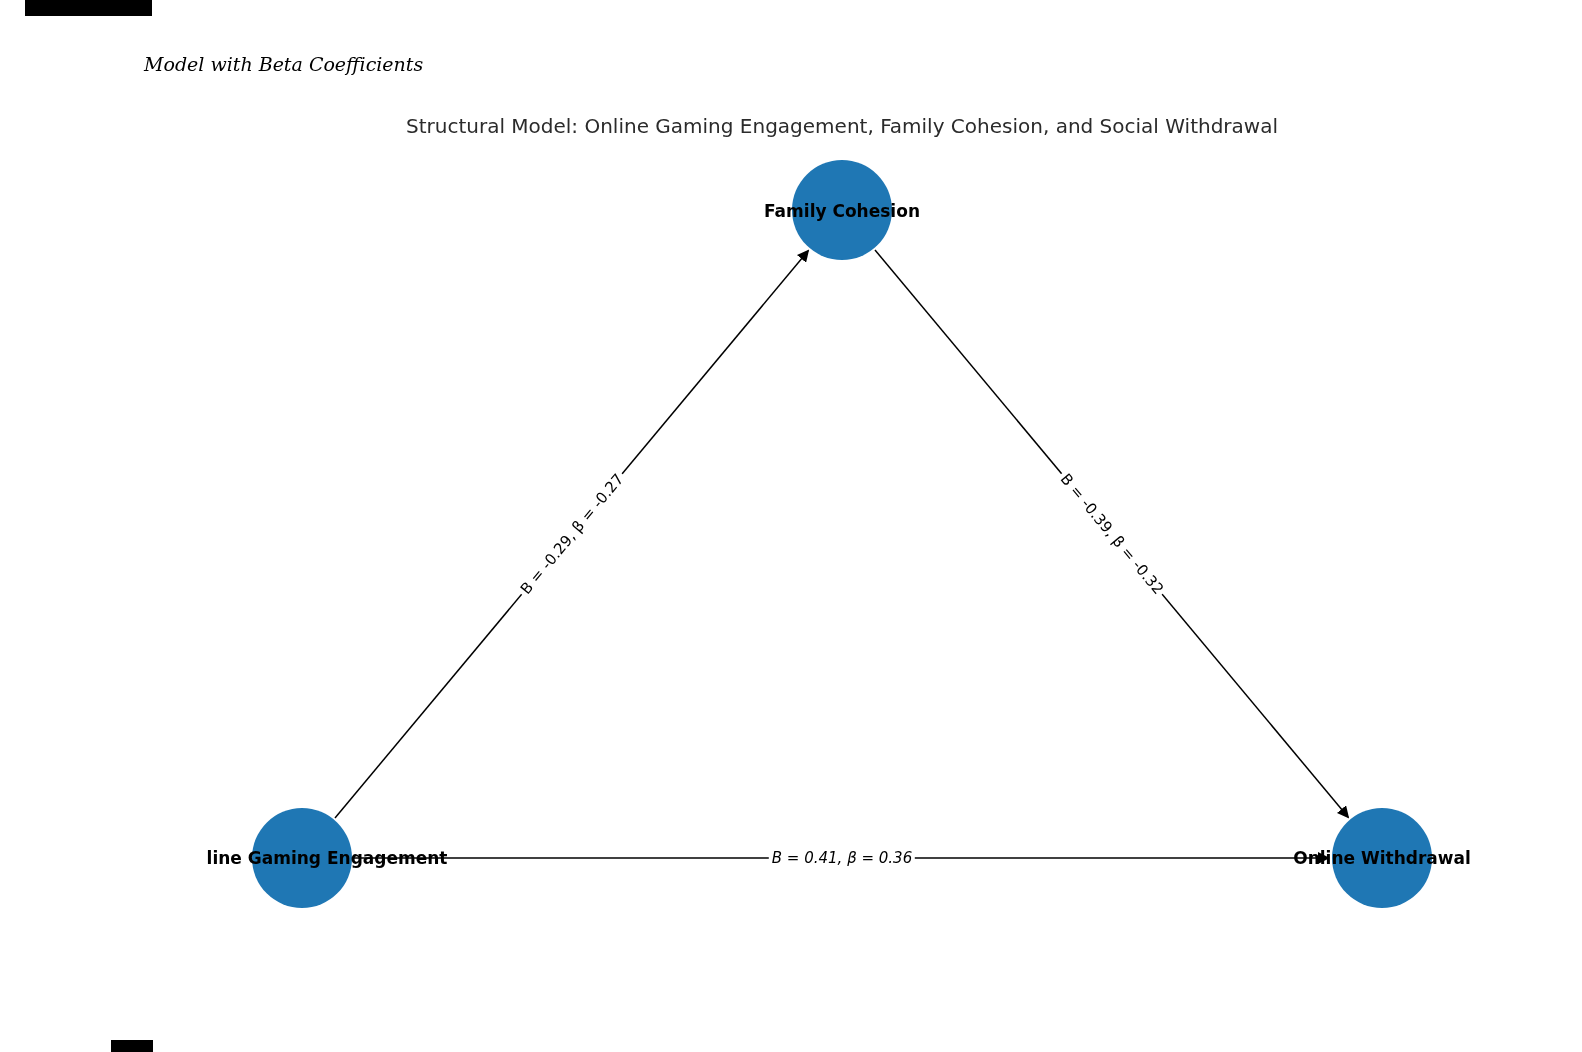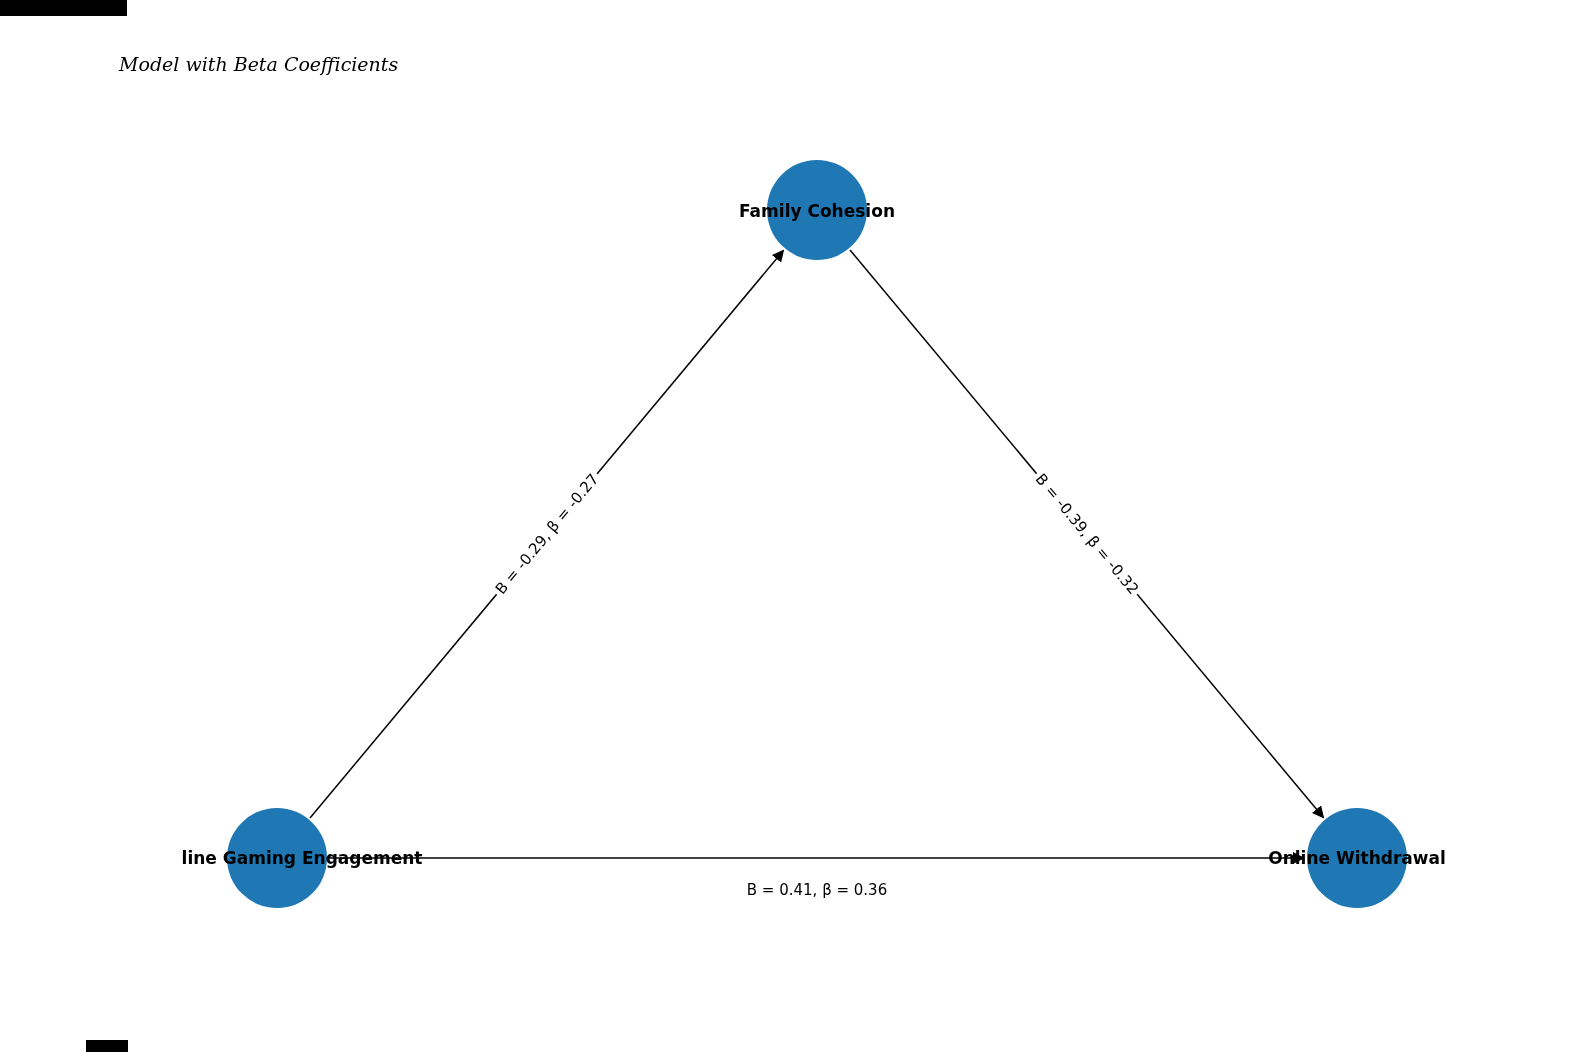--- a/index.html
+++ b/index.html
@@ -10,20 +10,21 @@
   body {
     width: 1582px;
     height: 1052px;
     position: relative;
     overflow: hidden;
     font-family: "DejaVu Sans", sans-serif;
   }
   .stage {
     position: absolute;
     inset: 0;
+    margin-left: 25px;
   }
   .bar {
     position: absolute;
     background: #000000;
   }
   .bar.top-left {
     left: 0; top: 0;
     width: 127px; height: 16px;
   }
   .bar.bottom-left {
@@ -63,22 +64,23 @@
   }
   .edge-label.left {
     left: 547px; top: 534px;
     transform: translate(-50%, -50%) rotate(-50.2deg);
   }
   .edge-label.right {
     left: 1087px; top: 534px;
     transform: translate(-50%, -50%) rotate(50.2deg);
   }
   .edge-label.bottom {
-    left: 817px; top: 890px;
+    left: 817px; top: 858px;
     transform: translate(-50%, -50%);
+    font-style: italic;
   }
   .node-label {
     position: absolute;
     transform: translate(-50%, -50%);
     font-size: 17px;
     font-weight: bold;
     color: #000000;
     white-space: nowrap;
   }
   .node-label.fc  { left: 817px;  top: 211px; }
@@ -87,20 +89,21 @@
 </style>
 </head>
 <body>
 
 <div class="stage">
 
   <div class="bar top-left"></div>
   <div class="bar bottom-left"></div>
 
   <div class="header-title">Model with Beta Coefficients</div>
+  <div class="chart-title">Structural Model: Online Gaming Engagement, Family Cohesion, and Social Withdrawal</div>
 
   <svg class="diagram" width="1582" height="1052" viewBox="0 0 1582 1052">
     <defs>
       <marker id="arrow" viewBox="0 0 10 10" refX="8.5" refY="5" markerWidth="8" markerHeight="8" orient="auto-start-reverse">
         <path d="M0,0 L10,5 L0,10 z" fill="#000000"></path>
       </marker>
     </defs>
 
     <line x1="310" y1="818" x2="783" y2="251" stroke="#000000" stroke-width="1.5" marker-end="url(#arrow)"></line>
 

